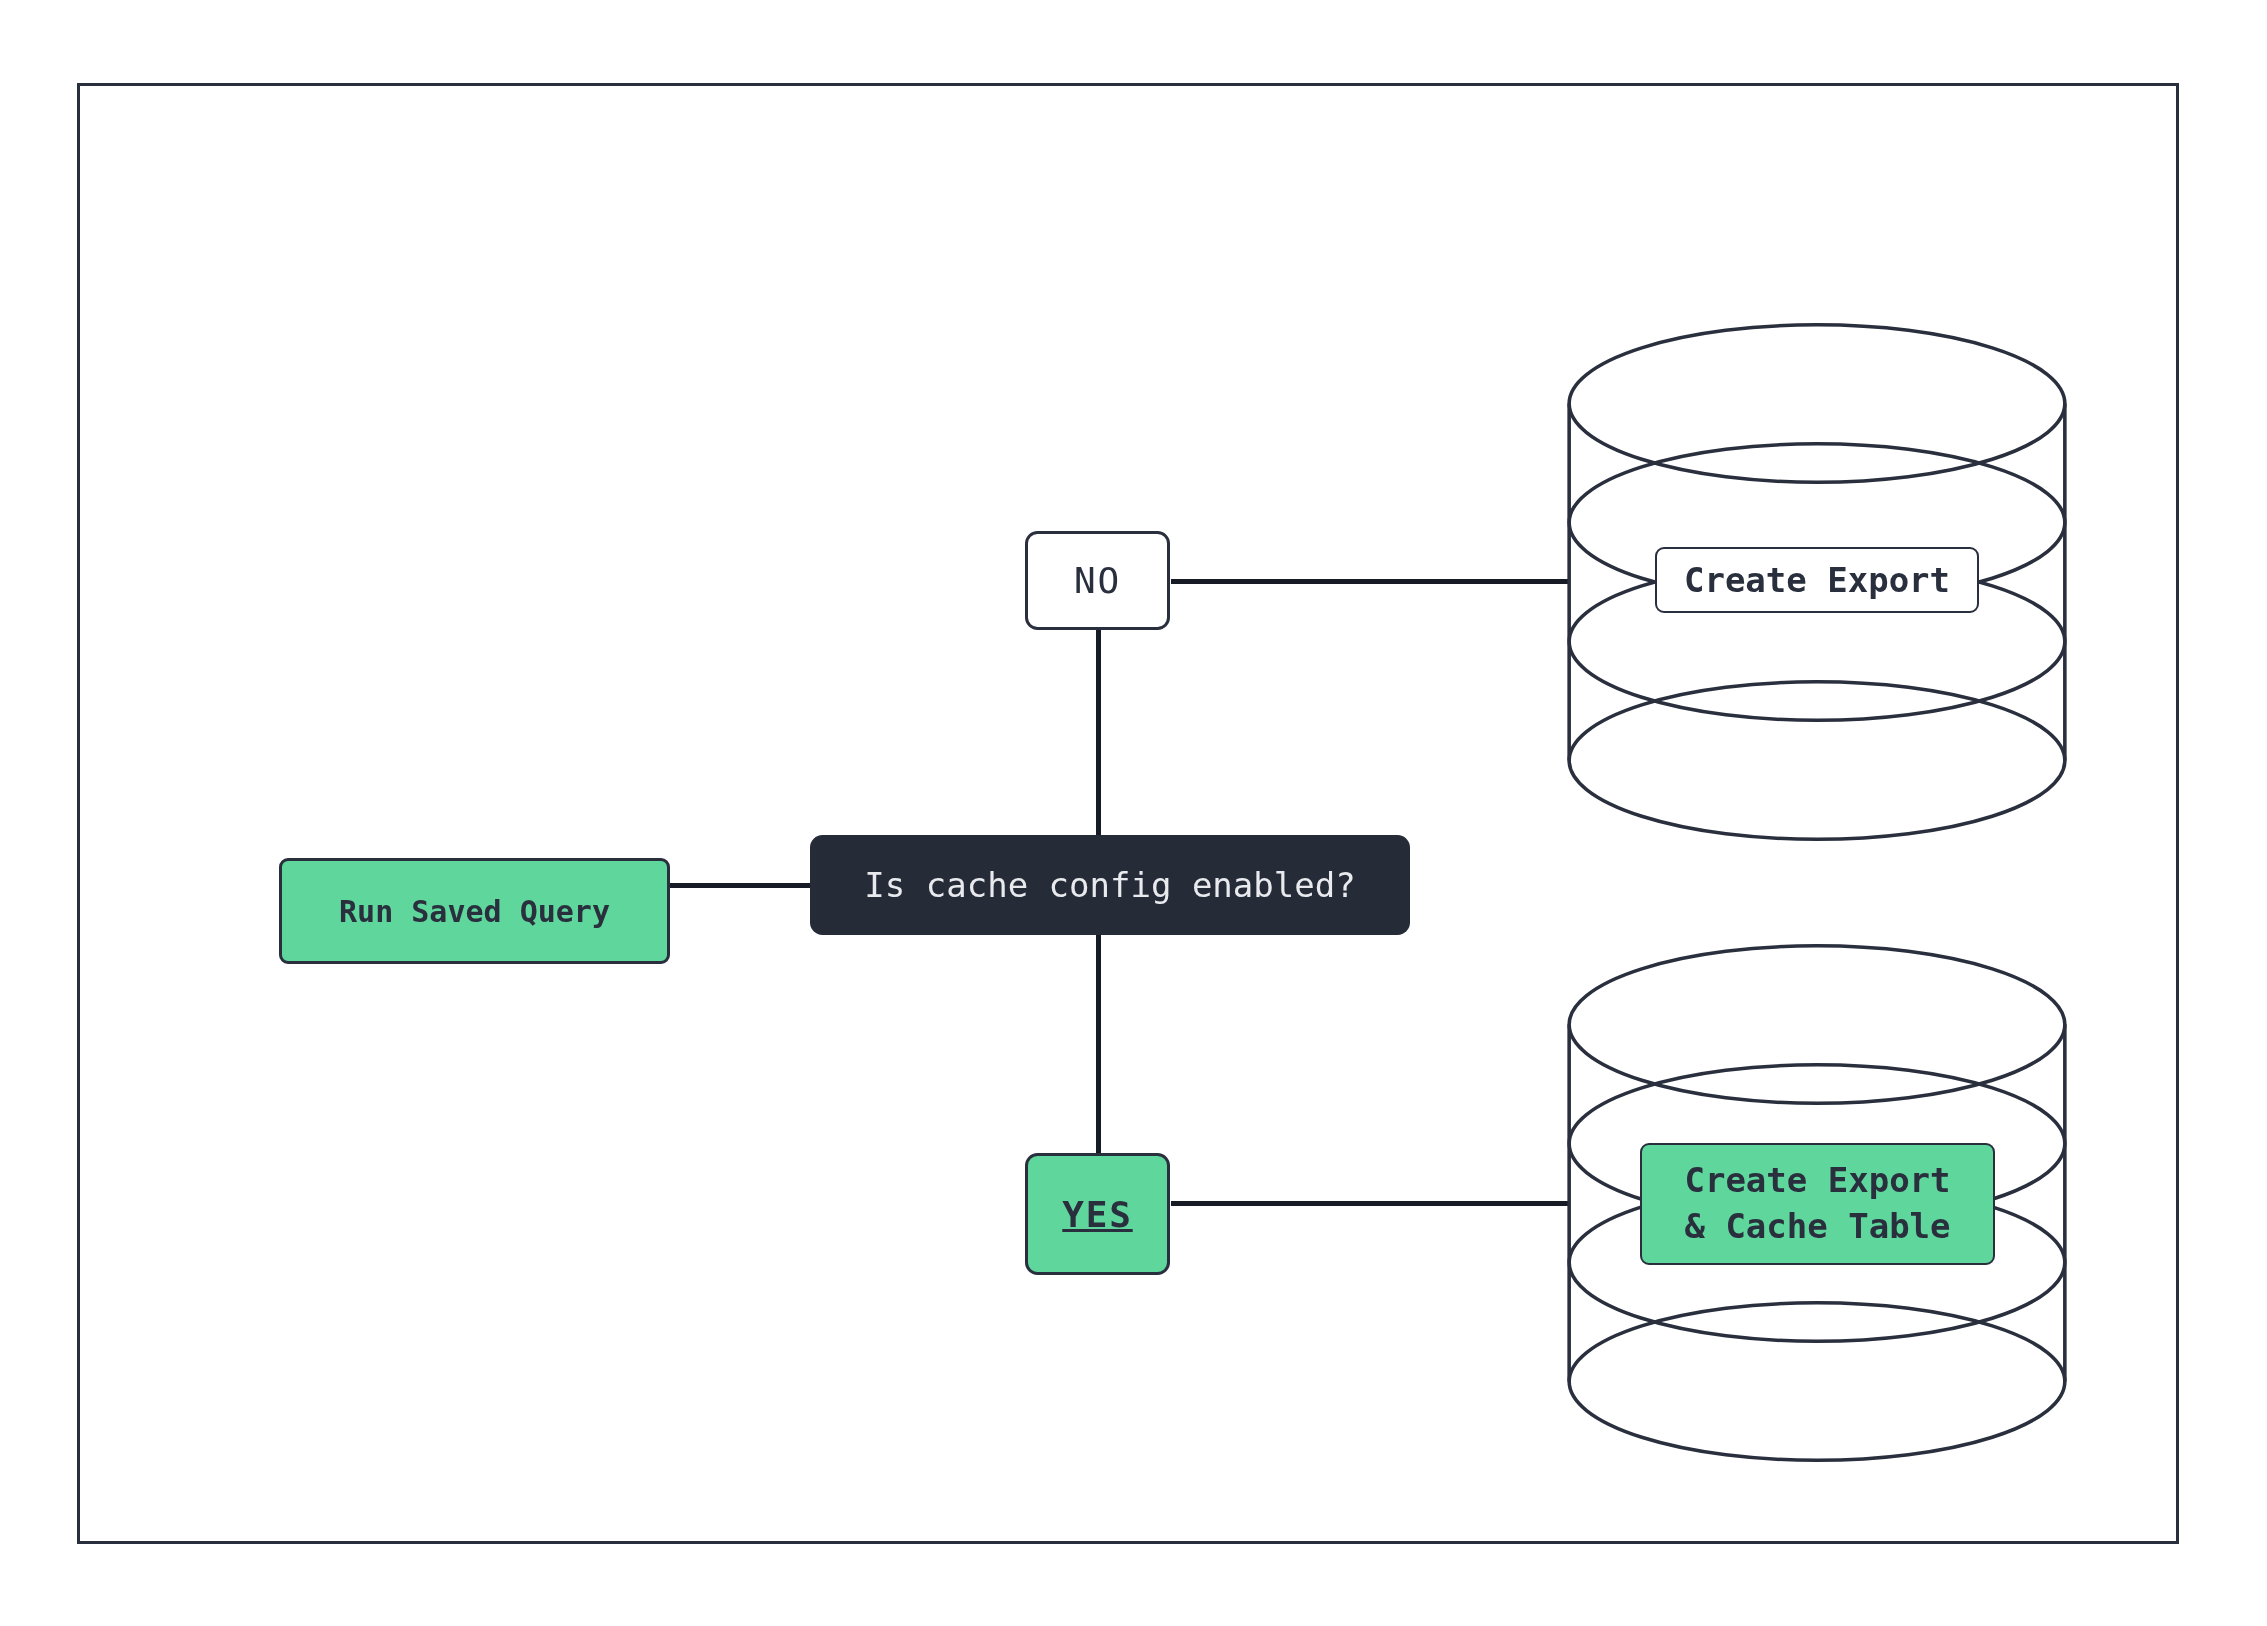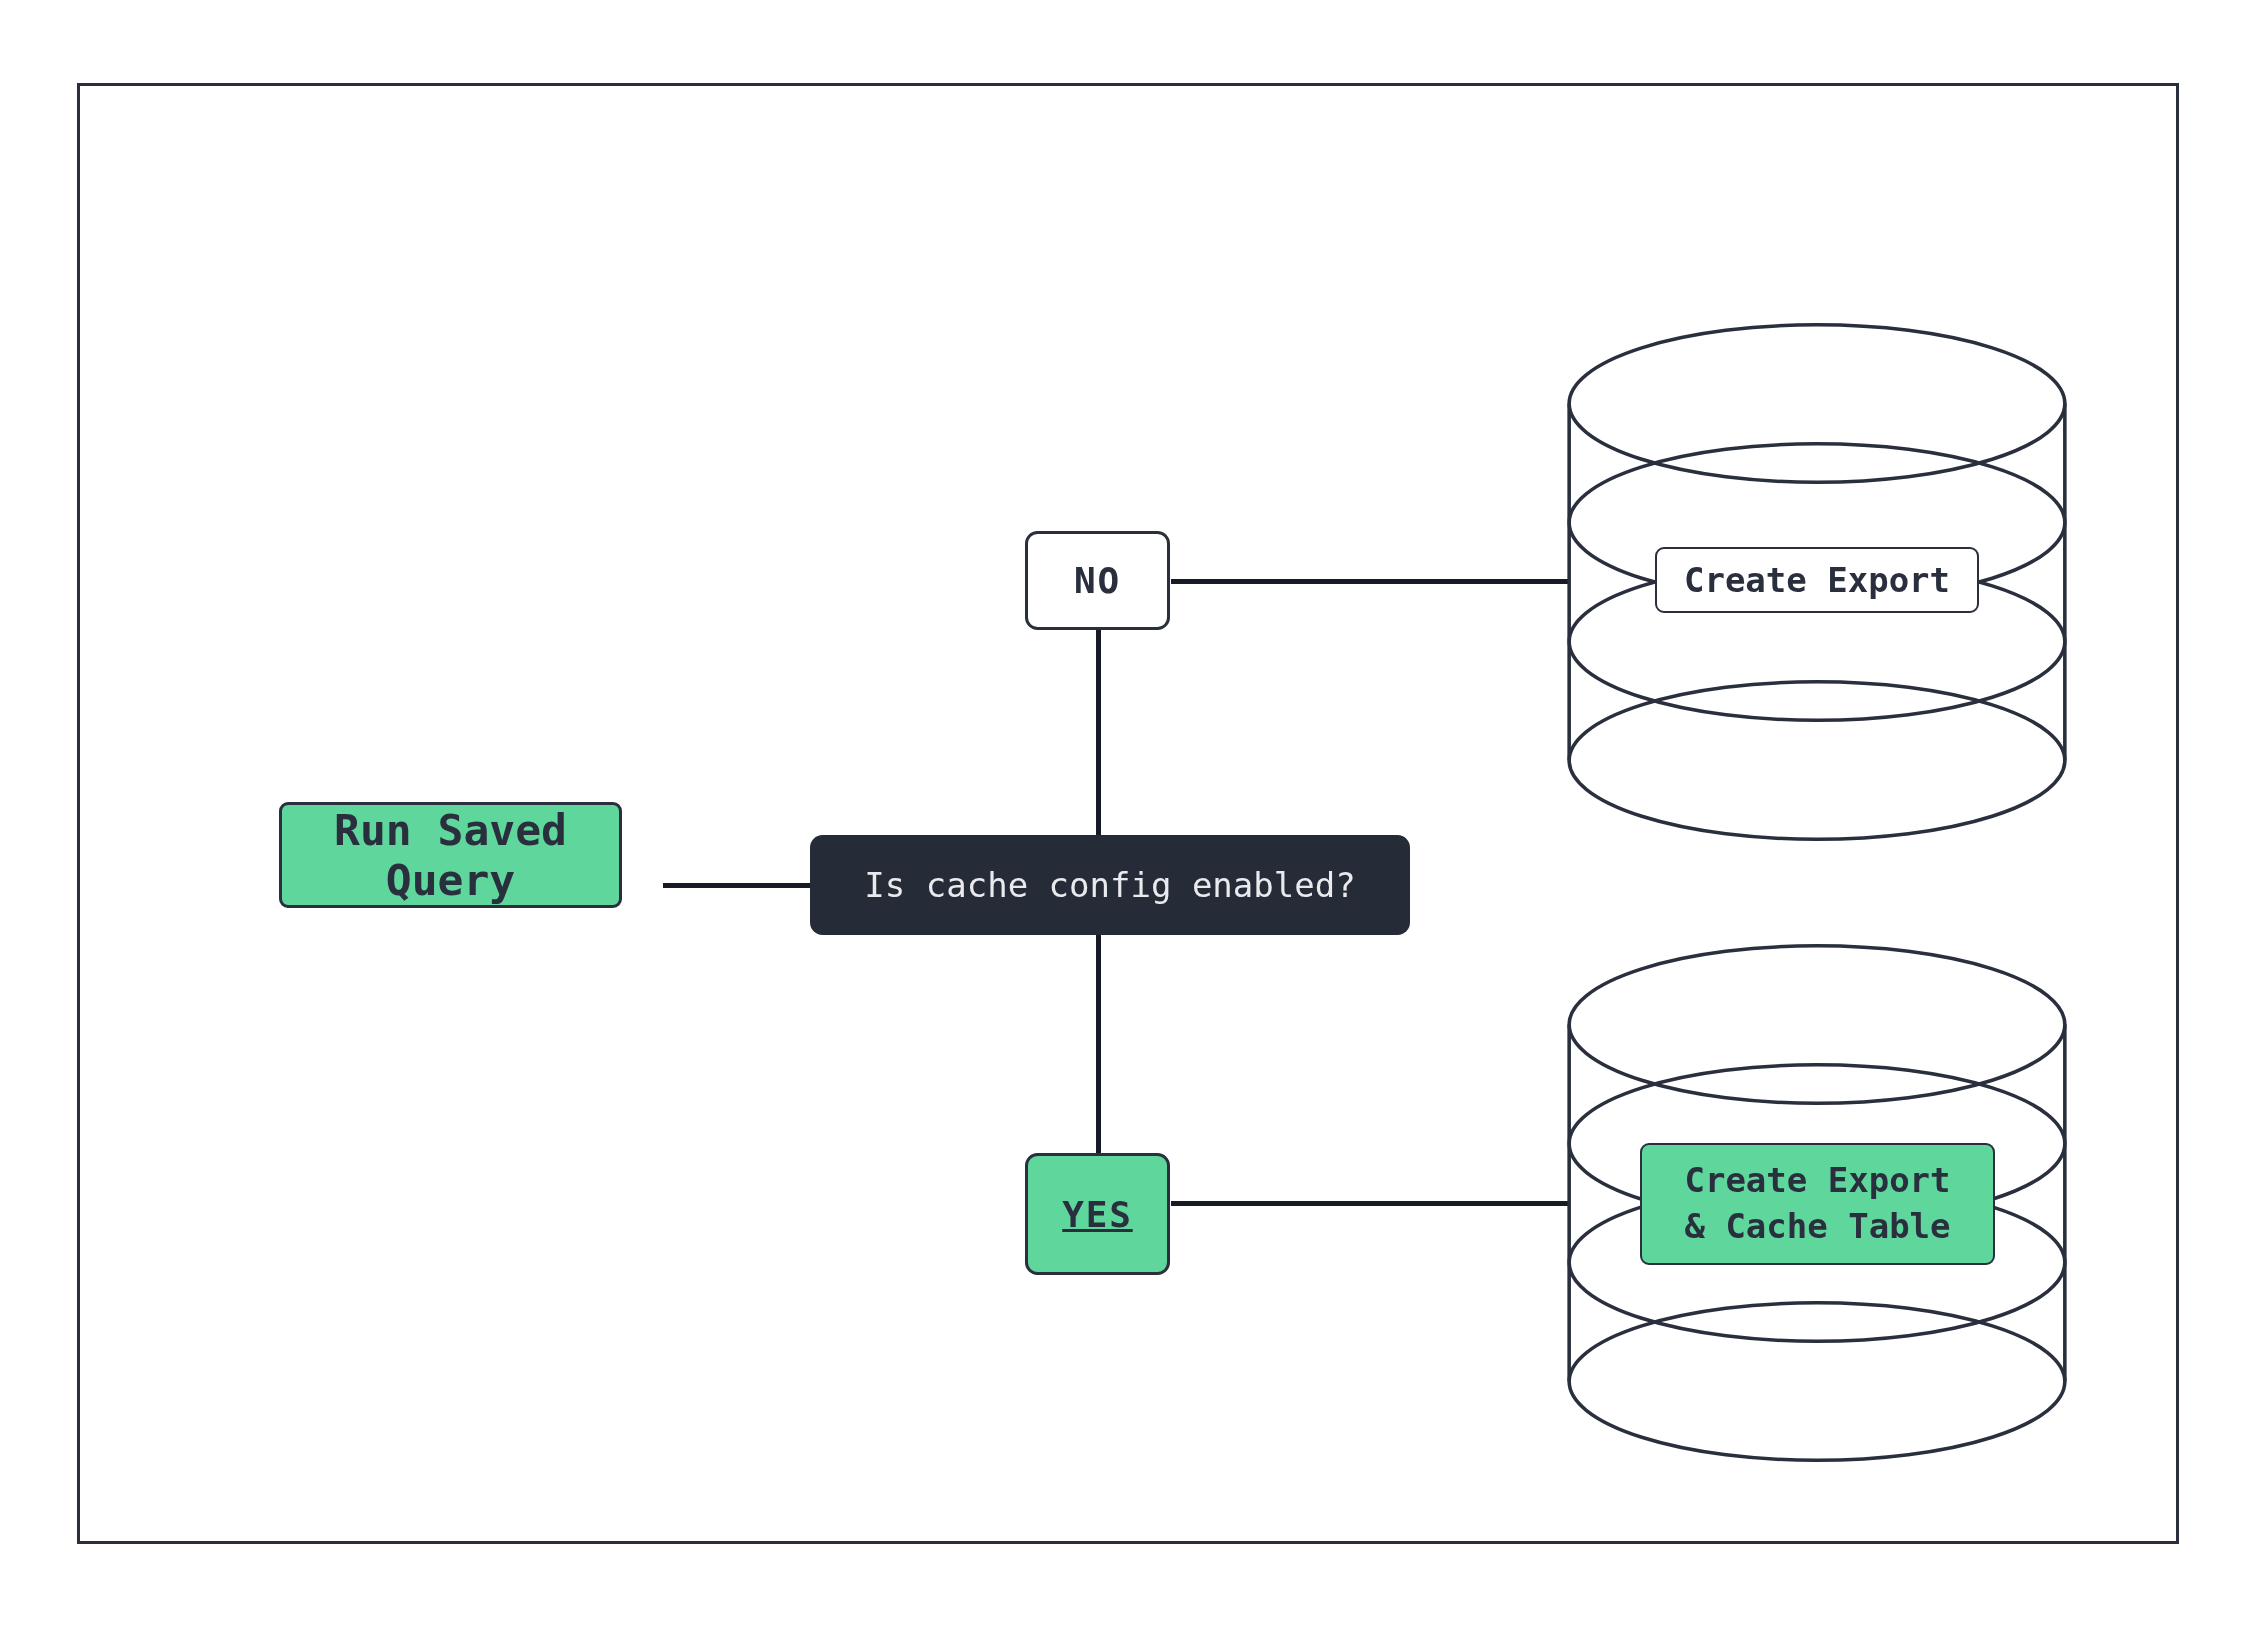--- a/index.html
+++ b/index.html
@@ -41,38 +41,38 @@
     letter-spacing:-0.9px;
     color:var(--ink);
   }
   .node{
     position:absolute;
     box-sizing:border-box;
     display:flex;align-items:center;justify-content:center;
     text-align:center;
   }
   .node-start{
-    left:279px;top:802px;width:343px;height:106px;
+    left:279px;top:858px;width:391px;height:106px;
     background:var(--green);
     border:3.6px solid var(--ink);
     border-radius:9px;
-    font-size:43px;font-weight:700;color:var(--ink);
+    font-size:30px;font-weight:700;color:var(--ink);
   }
   .node-decision{
     left:810px;top:835px;width:600px;height:100px;
     background:var(--decision_bg);
     border-radius:12.5px;
     font-size:34px;font-weight:500;color:var(--decision_text);
   }
   .node-no{
     left:1025px;top:531px;width:145px;height:99px;
     background:#ffffff;
     border:3.6px solid var(--ink);
     border-radius:12.5px;
-    font-size:36px;font-weight:700;letter-spacing:1.8px;color:var(--ink);
+    font-size:36px;font-weight:400;letter-spacing:1.8px;color:var(--ink);
   }
   .node-yes{
     left:1025px;top:1153px;width:145px;height:122px;
     background:var(--green);
     border:3.6px solid var(--ink);
     border-radius:12.5px;
     font-size:36px;font-weight:700;letter-spacing:1.8px;color:var(--ink);text-decoration:underline;
   }
   .db-label-no{
     left:1655px;top:547px;width:324px;height:66px;

